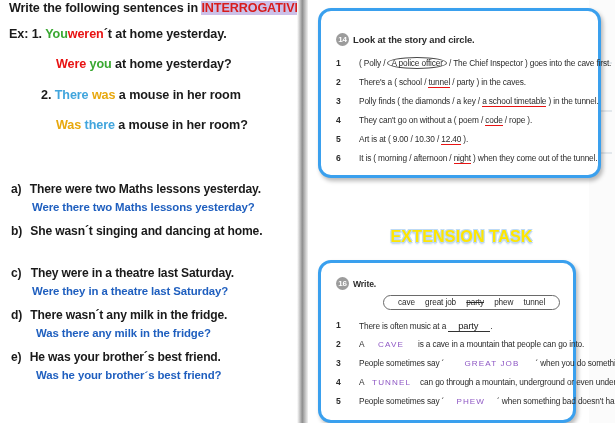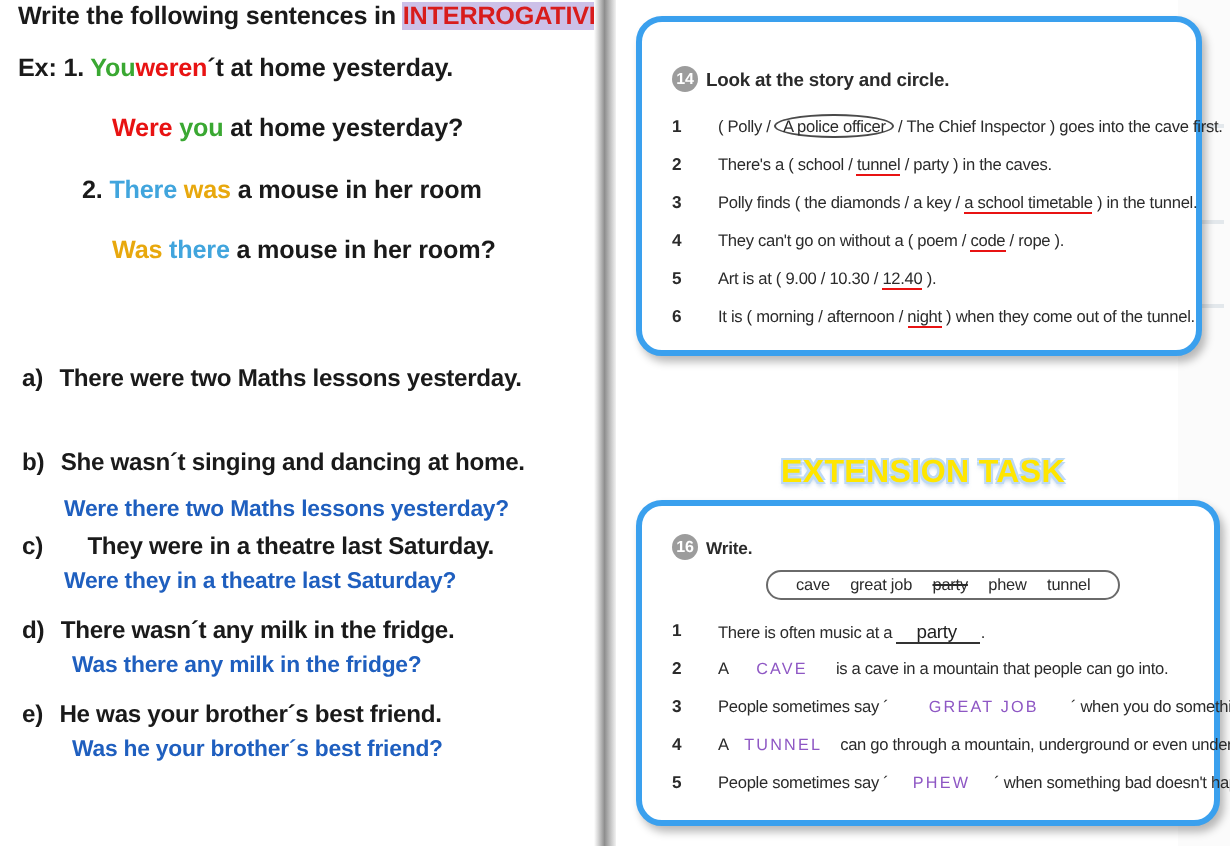--- a/index.html
+++ b/index.html
@@ -128,21 +128,21 @@
   
   .blue-card {
     position: absolute;
     background: #ffffff;
     border: 3px solid #3aa0ee;
     border-radius: 13px;
     box-sizing: border-box;
     box-shadow: 2px 3px 4px rgba(0,0,0,.28);
   }
   .card-top    { left: 10px;  top: 8px;   width: 283px; height: 170px; }
-  .card-bottom { left: 10px;  top: 250px; width: 292px; height: 163px; }
+  .card-bottom { left: 10px;  top: 260px; width: 258px; height: 163px; }
 
   .ex-badge {
     display: inline-block;
     width: 13px; height: 13px;
     border-radius: 50%;
     background: #9c9c9c;
     color: #ffffff;
     font-size: 8px;
     font-weight: 700;
     text-align: center;
@@ -268,30 +268,30 @@
     <div class="ex-line" style="left:56px; top:118px;">
       <span class="c-gold">Was</span>
       <span class="c-blue">there</span>
       <span class="c-black">a mouse in her room?</span>
     </div>
 
     <div class="q-item" style="left:11px; top:182px;">
       <span>a)</span>
       <span style="margin-left:5px;">There were two Maths lessons yesterday.</span>
     </div>
-    <div class="q-answer" style="left:32px; top:201px;margin-top:48px;">Were there two Maths lessons yesterday?</div>
+    <div class="q-answer" style="left:32px; top:201px;">Were there two Maths lessons yesterday?</div>
 
     <div class="q-item" style="left:11px; top:224px;">
       <span>b)</span>
       <span style="margin-left:5px;">She wasn´t singing and dancing at home.</span>
     </div>
 
     <div class="q-item" style="left:11px; top:266px;">
       <span>c)</span>
-      <span style="margin-left:19px;">They were in a theatre last Saturday.</span>
+      <span style="margin-left:6px;">They were in a theatre last Saturday.</span>
     </div>
     <div class="q-answer" style="left:32px; top:285px;">Were they in a theatre last Saturday?</div>
 
     <div class="q-item" style="left:11px; top:308px;">
       <span>d)</span>
       <span style="margin-left:5px;">There wasn´t any milk in the fridge.</span>
     </div>
     <div class="q-answer" style="left:36px; top:327px;">Was there any milk in the fridge?</div>
 
     <div class="q-item" style="left:11px; top:350px;">

